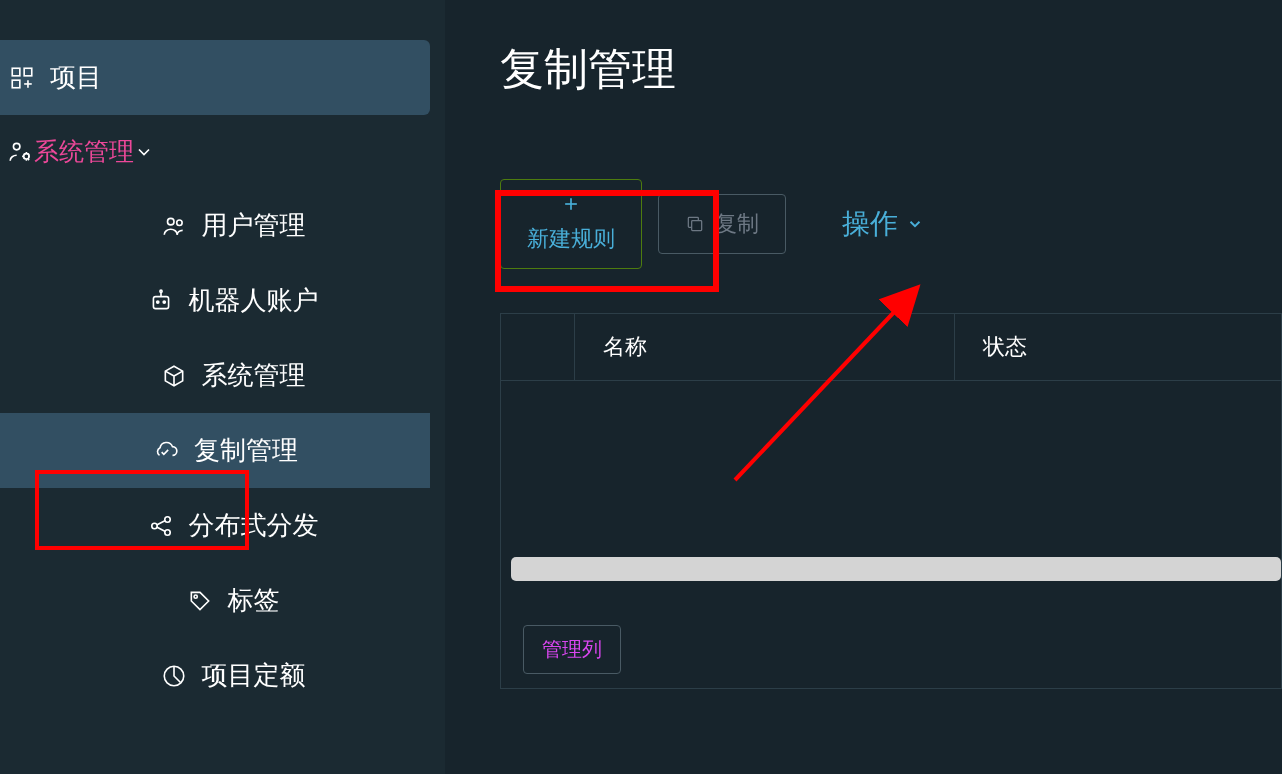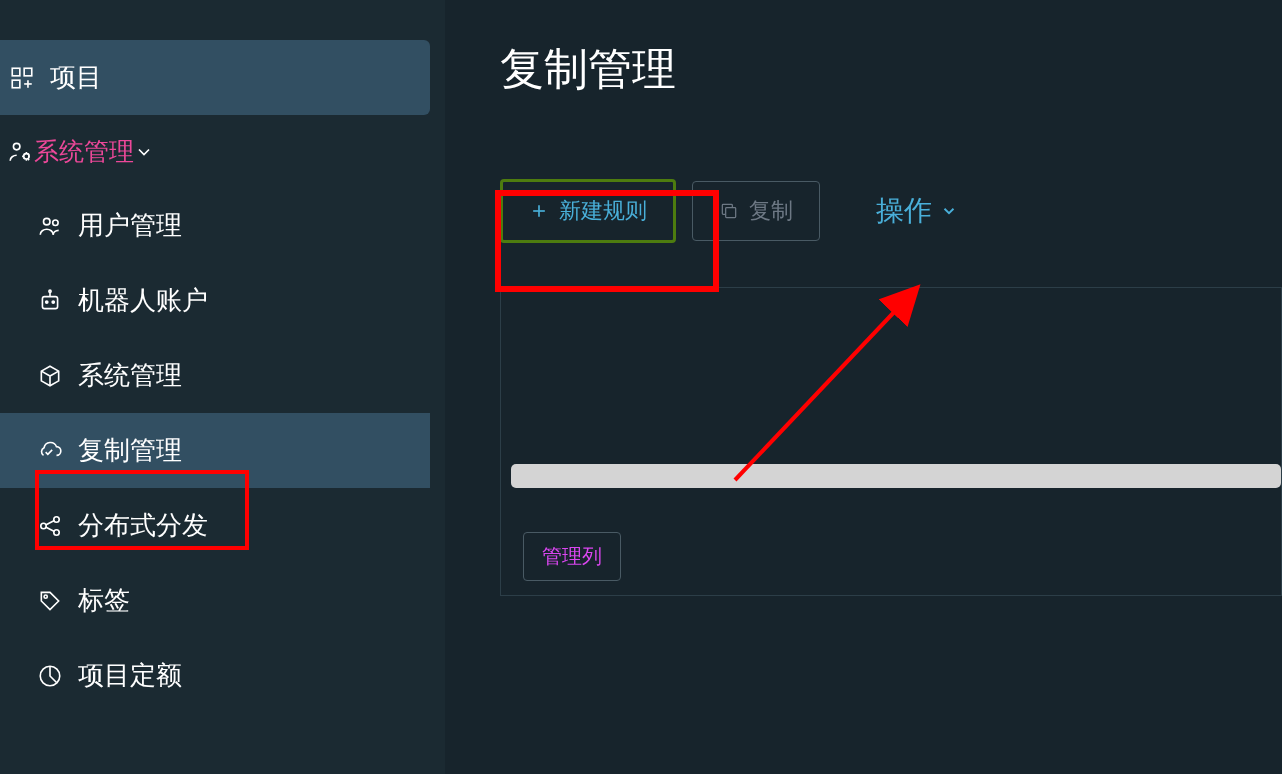--- a/index.html
+++ b/index.html
@@ -43,21 +43,22 @@
     .nav-item .icon {
       width: 28px;
       height: 28px;
       margin-right: 14px;
       display: inline-flex;
       align-items: center;
       justify-content: center;
       flex-shrink: 0;
     }
     .nav-sub {
-      padding-left: 36px;
+      padding-left: 20px;
+      justify-content: center;
     }
     .nav-section-label {
       padding: 20px 0 20px 8px;
       font-size: 25px;
       color: #ec4899;
       display: flex;
       align-items: center;
     }
     .highlight-box-sidebar {
       position: absolute;
@@ -90,23 +91,24 @@
       display: inline-flex;
       align-items: center;
       gap: 10px;
       padding: 14px 26px;
       font-size: 22px;
       border-radius: 4px;
       cursor: pointer;
       border: 1px solid transparent;
     }
     .btn-primary-outline {
-      border: 3px solid #4d7c0f;
+      border: 1px solid #4d7c0f;
       color: #49afd9;
       background: transparent;
+      flex-direction: column;
     }
     .btn-secondary-outline {
       border: 1px solid #495a64;
       color: #6d7884;
       background: transparent;
     }
     .action-link {
       color: #49afd9;
       font-size: 28px;
       display: inline-flex;
@@ -326,20 +328,25 @@
       <span>操作</span>
       <span>
         <svg width="18" height="18" viewBox="0 0 24 24" fill="none" stroke="#49afd9" stroke-width="2.5">
           <polyline points="6 9 12 15 18 9"></polyline>
         </svg>
       </span>
     </span>
   </div>
 
   <div class="table-container">
+    <div class="table-header">
+      <div class="th th-checkbox"></div>
+      <div class="th th-name">名称</div>
+      <div class="th th-status">状态</div>
+    </div>
     <div class="table-body">
       <div class="scrollbar-track"></div>
     </div>
     <div class="table-footer">
       <button class="btn-manage">管理列</button>
     </div>
   </div>
 
   <div class="highlight-box-button"></div>
 

